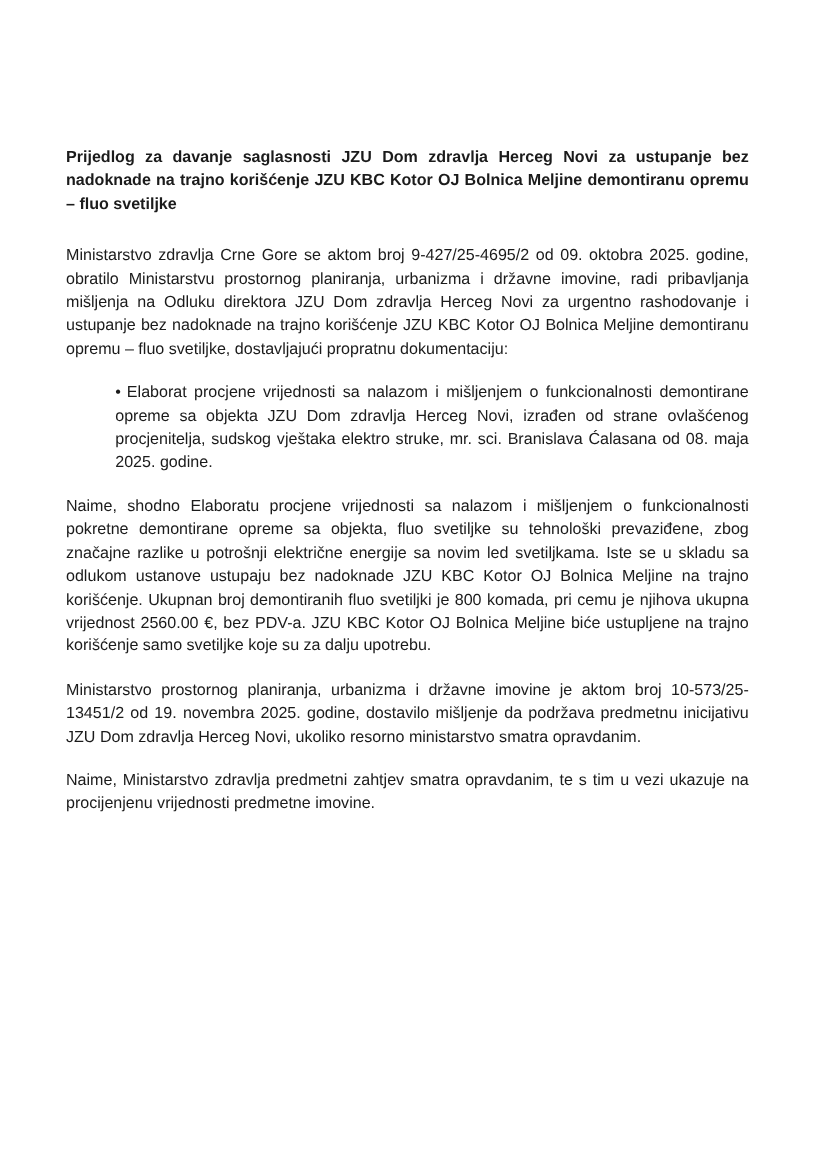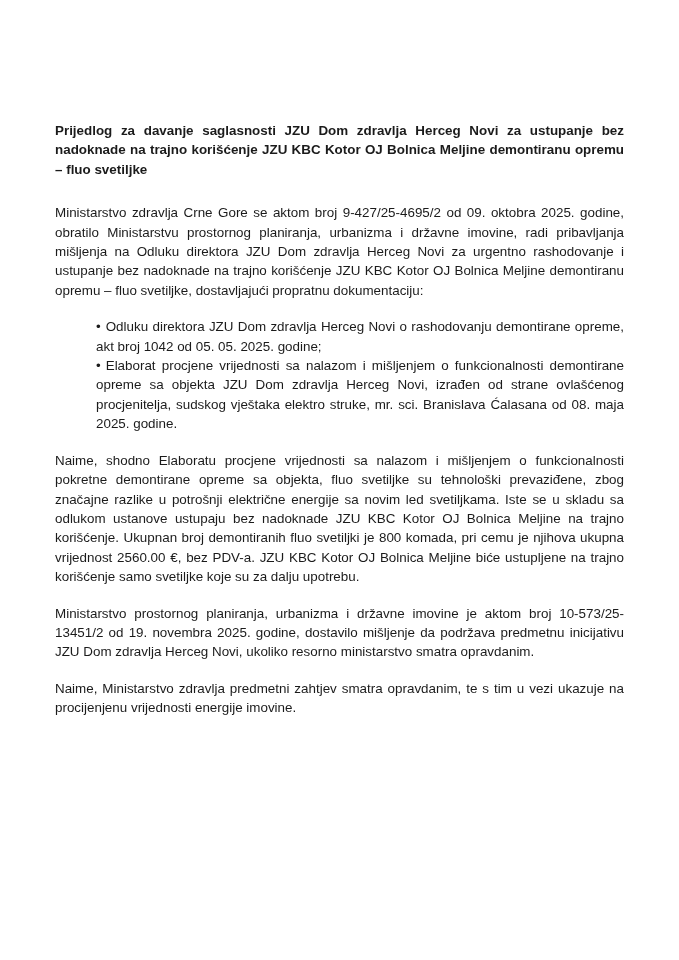--- a/index.html
+++ b/index.html
@@ -49,23 +49,22 @@
 </head>
 <body>
 
 <div class="page">
 
   <h1 class="doc-title">Prijedlog za davanje saglasnosti JZU Dom zdravlja Herceg Novi za ustupanje bez nadoknade na trajno korišćenje JZU KBC Kotor OJ Bolnica Meljine demontiranu opremu – fluo svetiljke</h1>
 
   <p class="para">Ministarstvo zdravlja Crne Gore se aktom broj 9-427/25-4695/2 od 09. oktobra 2025. godine, obratilo Ministarstvu prostornog planiranja, urbanizma i državne imovine, radi pribavljanja mišljenja na Odluku direktora JZU Dom zdravlja Herceg Novi za urgentno rashodovanje i ustupanje bez nadoknade na trajno korišćenje JZU KBC Kotor OJ Bolnica Meljine demontiranu opremu – fluo svetiljke, dostavljajući propratnu dokumentaciju:</p>
 
   <div class="bullet-list">
-    <div class="bullet-item"><span class="bullet-marker">•</span><span>Odluku direktora JZU Dom zdravlja Herceg Novi o rashodovanju demontirane opreme, akt broj 1042 od 05. 05. 2025. godine;</span></div>
     <div class="bullet-item"><span class="bullet-marker">•</span><span>Elaborat procjene vrijednosti sa nalazom i mišljenjem o funkcionalnosti demontirane opreme sa objekta JZU Dom zdravlja Herceg Novi, izrađen od strane ovlašćenog procjenitelja, sudskog vještaka elektro struke, mr. sci. Branislava Ćalasana od 08. maja 2025. godine.</span></div>
   </div>
 
   <p class="para">Naime, shodno Elaboratu procjene vrijednosti sa nalazom i mišljenjem o funkcionalnosti pokretne demontirane opreme sa objekta, fluo svetiljke su tehnološki prevaziđene, zbog značajne razlike u potrošnji električne energije sa novim led svetiljkama. Iste se u skladu sa odlukom ustanove ustupaju bez nadoknade JZU KBC Kotor OJ Bolnica Meljine na trajno korišćenje. Ukupnan broj demontiranih fluo svetiljki je 800 komada, pri cemu je njihova ukupna vrijednost 2560.00 €, bez PDV-a. JZU KBC Kotor OJ Bolnica Meljine biće ustupljene na trajno korišćenje samo svetiljke koje su za dalju upotrebu.</p>
 
   <p class="para">Ministarstvo prostornog planiranja, urbanizma i državne imovine je aktom broj 10-573/25-13451/2 od 19. novembra 2025. godine, dostavilo mišljenje da podržava predmetnu inicijativu JZU Dom zdravlja Herceg Novi, ukoliko resorno ministarstvo smatra opravdanim.</p>
 
-  <p class="para">Naime, Ministarstvo zdravlja predmetni zahtjev smatra opravdanim, te s tim u vezi ukazuje na procijenjenu vrijednosti energije imovine.</p>
+  <p class="para">Naime, Ministarstvo zdravlja predmetni zahtjev smatra opravdanim, te s tim u vezi ukazuje na procijenjenu vrijednosti predmetne imovine.</p>
 
 </div>
 
 </body></html>

